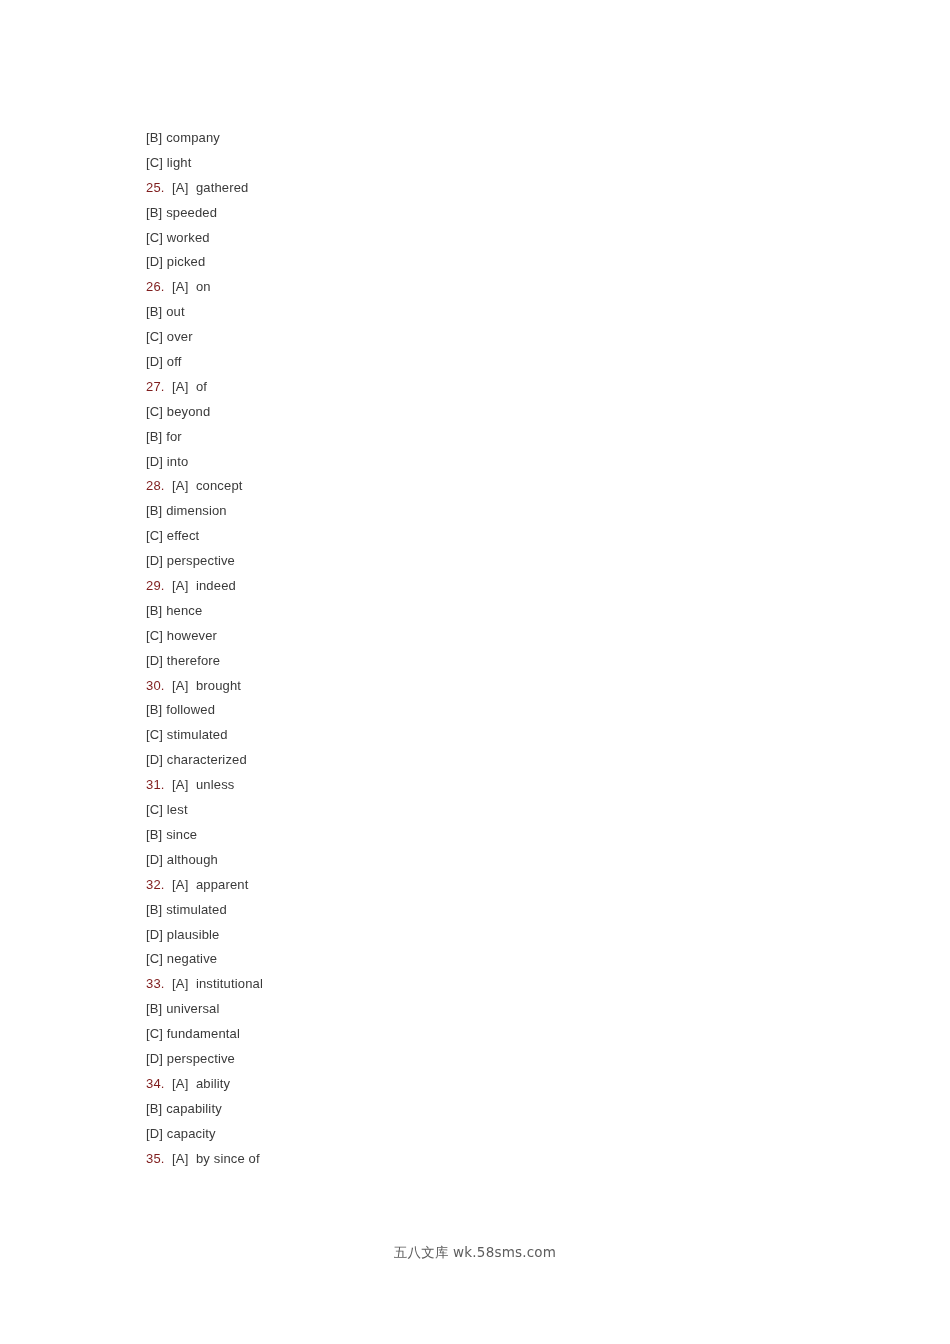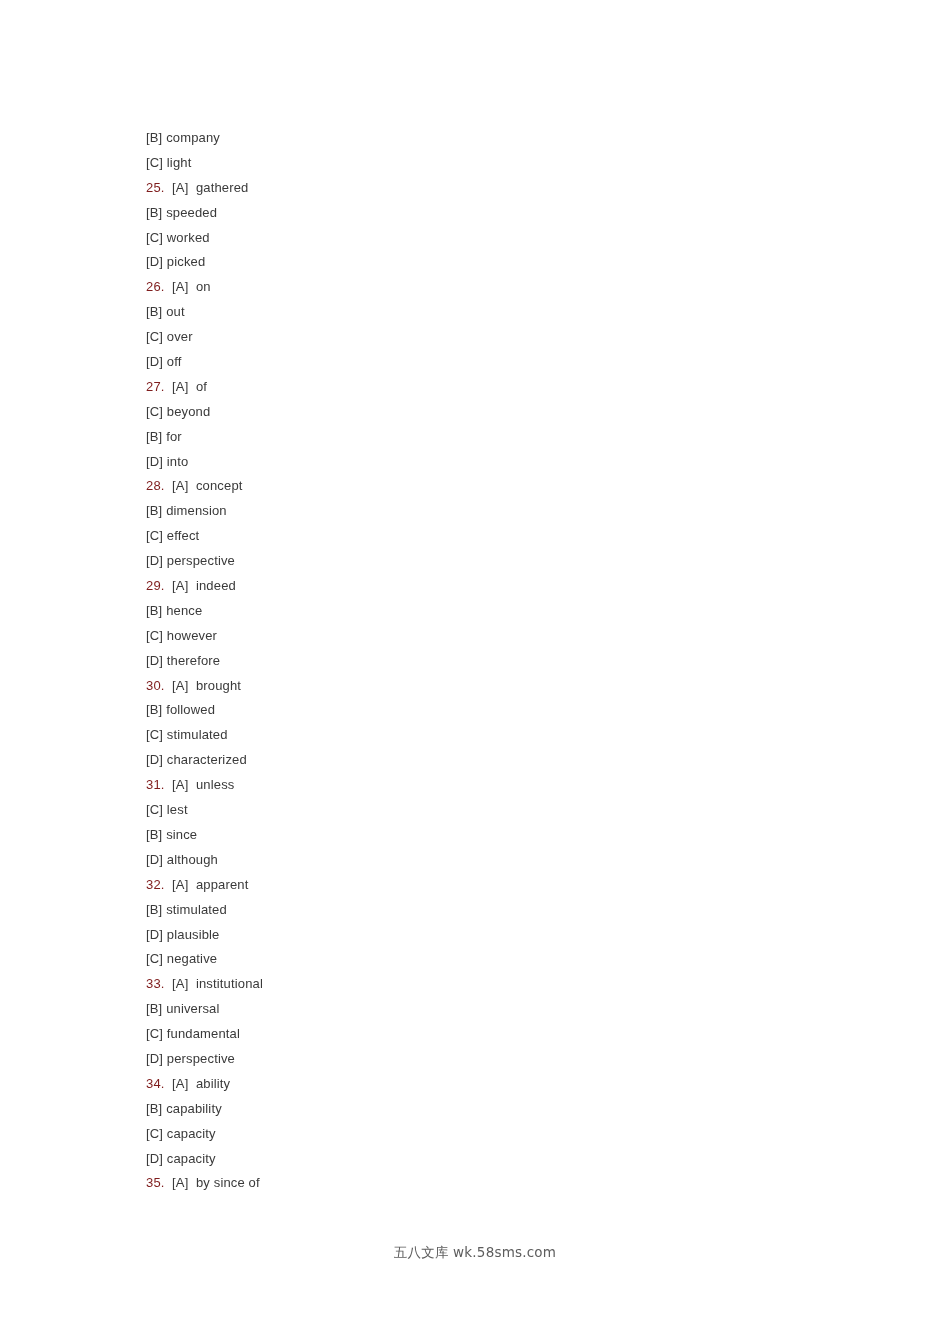--- a/index.html
+++ b/index.html
@@ -93,20 +93,19 @@
       <div class="opt-line"><span class="num">32.</span>  <span class="tag">[A]</span>  <span class="word">apparent</span></div>
       <div class="opt-line"><span class="num"></span><span class="tag">[B]</span> <span class="word">stimulated</span></div>
       <div class="opt-line"><span class="num"></span><span class="tag">[D]</span> <span class="word">plausible</span></div>
       <div class="opt-line"><span class="num"></span><span class="tag">[C]</span> <span class="word">negative</span></div>
       <div class="opt-line"><span class="num">33.</span>  <span class="tag">[A]</span>  <span class="word">institutional</span></div>
       <div class="opt-line"><span class="num"></span><span class="tag">[B]</span> <span class="word">universal</span></div>
       <div class="opt-line"><span class="num"></span><span class="tag">[C]</span> <span class="word">fundamental</span></div>
       <div class="opt-line"><span class="num"></span><span class="tag">[D]</span> <span class="word">perspective</span></div>
       <div class="opt-line"><span class="num">34.</span>  <span class="tag">[A]</span>  <span class="word">ability</span></div>
       <div class="opt-line"><span class="num"></span><span class="tag">[B]</span> <span class="word">capability</span></div>
-      <div class="opt-line"><span class="num"></span><span class="tag">[C]</span> <span class="word">capacity</span></div>
       <div class="opt-line"><span class="num"></span><span class="tag">[D]</span> <span class="word">capacity</span></div>
       <div class="opt-line"><span class="num">35.</span>  <span class="tag">[A]</span>  <span class="word">by since of</span></div>
     </div>
 
   <div class="watermark">五八文库 wk.58sms.com</div>
 
 </div>
 
 </body></html>

